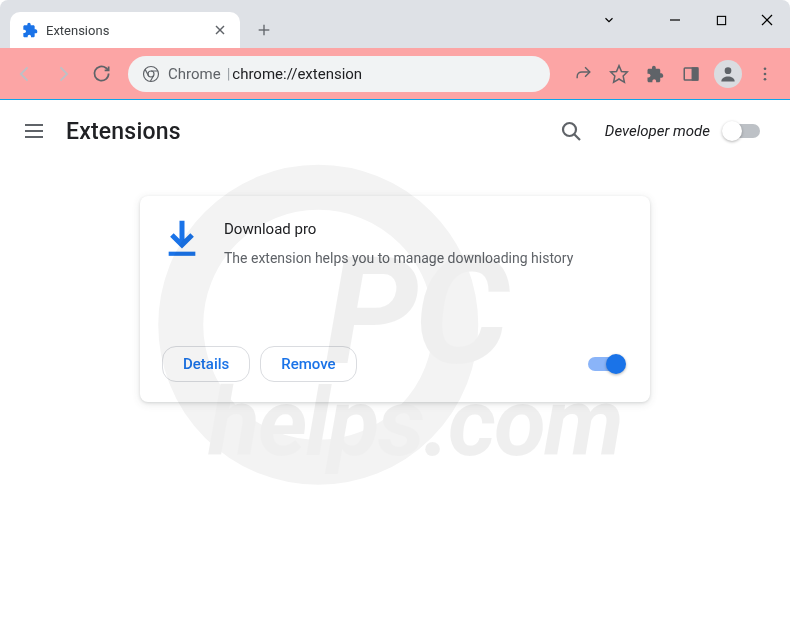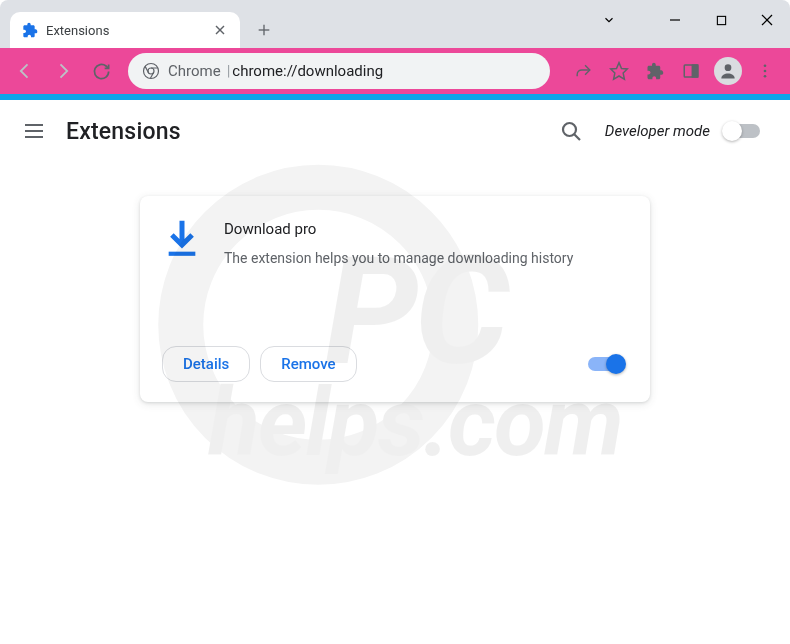--- a/index.html
+++ b/index.html
@@ -12,21 +12,21 @@
   .tab { display: flex; align-items: center; background: #fff; height: 36px; margin-left: 10px; margin-bottom: 0; border-radius: 10px 10px 0 0; padding: 0 12px; min-width: 230px; position: relative; }
   .tab-icon { width: 16px; height: 16px; margin-right: 8px; }
   .tab-title { font-size: 13px; color: #3c4043; flex: 1; }
   .tab-close { width: 16px; height: 16px; color: #5f6368; cursor: pointer; }
   .new-tab { width: 28px; height: 28px; display: flex; align-items: center; justify-content: center; margin-left: 10px; margin-bottom: 4px; color: #5f6368; border-radius: 50%; cursor: pointer; }
   .win-controls { position: absolute; right: 0; top: 0; display: flex; height: 40px; align-items: center; }
   .win-btn { width: 46px; height: 40px; display: flex; align-items: center; justify-content: center; color: #000; }
   .win-caret { width: 46px; display: flex; align-items: center; justify-content: center; margin-right: 20px; }
   
   
-  .toolbar { height: 52px; background: #ec4899; border-bottom: 6px solid #0ea5e9; display: flex; align-items: center; padding: 0 8px; gap: 4px; }
+  .toolbar { height: 52px; background: #fca5a5; border-bottom: 1px solid #0ea5e9; display: flex; align-items: center; padding: 0 8px; gap: 4px; }
   .nav-btn { width: 34px; height: 34px; display: flex; align-items: center; justify-content: center; color: #5f6368; border-radius: 50%; }
   .nav-btn.disabled { color: #bdc1c6; }
   .omnibox { flex: 1; height: 36px; background: #f1f3f4; border-radius: 18px; display: flex; align-items: center; padding: 0 14px; margin: 0 6px; }
   .omni-icon-wrap { display: flex; align-items: center; gap: 6px; }
   .omni-chrome-label { font-size: 15px; color: #5f6368; margin-left: 8px; margin-right: 4px; }
   .omni-divider { color: #9aa0a6; font-size: 15px; margin: 0 2px; }
   .omni-url { font-size: 15px; color: #202124; }
   .toolbar-right { display: flex; align-items: center; gap: 2px; margin-left: 6px; }
   .tb-icon { width: 34px; height: 34px; display: flex; align-items: center; justify-content: center; color: #5f6368; border-radius: 50%; }
   .avatar { width: 28px; height: 28px; background: #dadce0; border-radius: 50%; display: flex; align-items: center; justify-content: center; margin: 0 4px; }
@@ -134,21 +134,21 @@
         <svg width="18" height="18" viewBox="0 0 24 24">
             <circle cx="12" cy="12" r="10" fill="none" stroke="#5f6368" stroke-width="1.6"></circle>
             <circle cx="12" cy="12" r="4" fill="none" stroke="#5f6368" stroke-width="1.6"></circle>
             <line x1="12" y1="8" x2="21" y2="8" stroke="#5f6368" stroke-width="1.6"></line>
             <line x1="8.5" y1="14" x2="4" y2="5.5" stroke="#5f6368" stroke-width="1.6"></line>
             <line x1="15.5" y1="14" x2="11" y2="22" stroke="#5f6368" stroke-width="1.6"></line>
           </svg>
       </span>
       <span class="omni-chrome-label">Chrome</span>
       <span class="omni-divider">|</span>
-      <span class="omni-url">chrome://downloading</span>
+      <span class="omni-url">chrome://extension</span>
     </div>
     <div class="toolbar-right">
       <div class="tb-icon">
         <svg width="19" height="19" viewBox="0 0 24 24" fill="none" stroke="currentColor" stroke-width="1.8">
             <path d="M14 4l6 6-6 6"></path>
             <path d="M20 10H10c-3 0-6 2-6 6v2"></path>
           </svg>
       </div>
       <div class="tb-icon">
         <svg width="20" height="20" viewBox="0 0 24 24" fill="none" stroke="currentColor" stroke-width="1.8">

